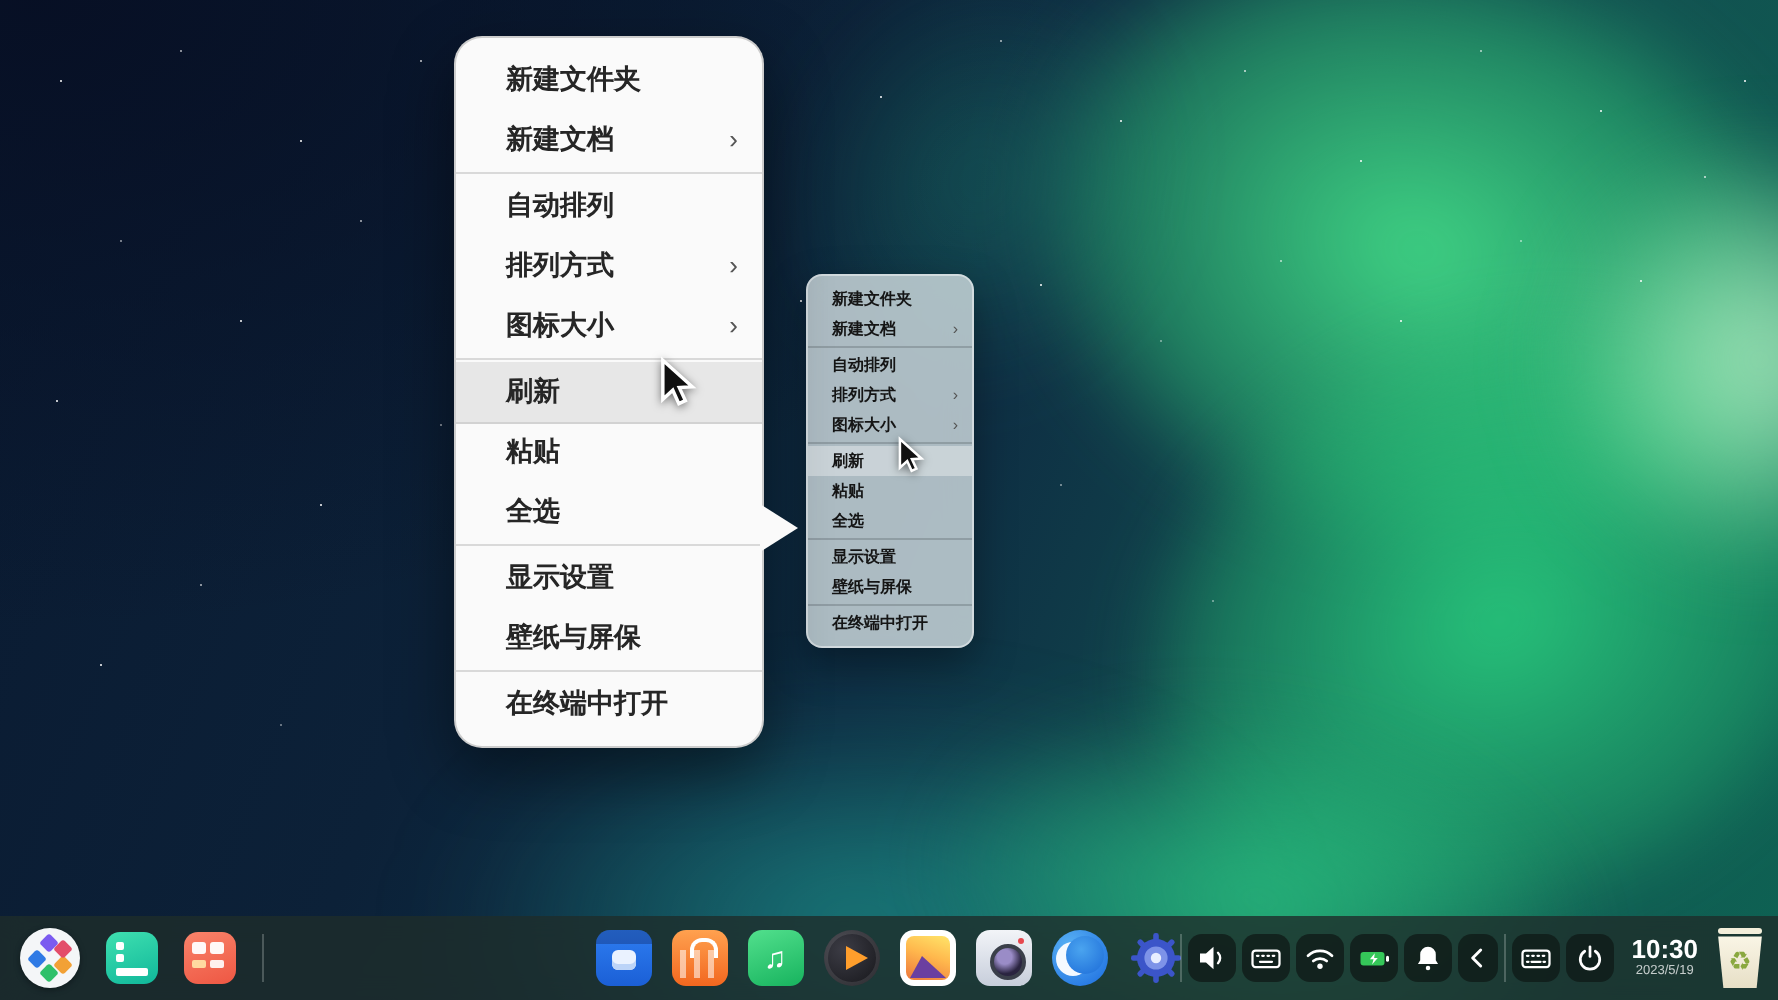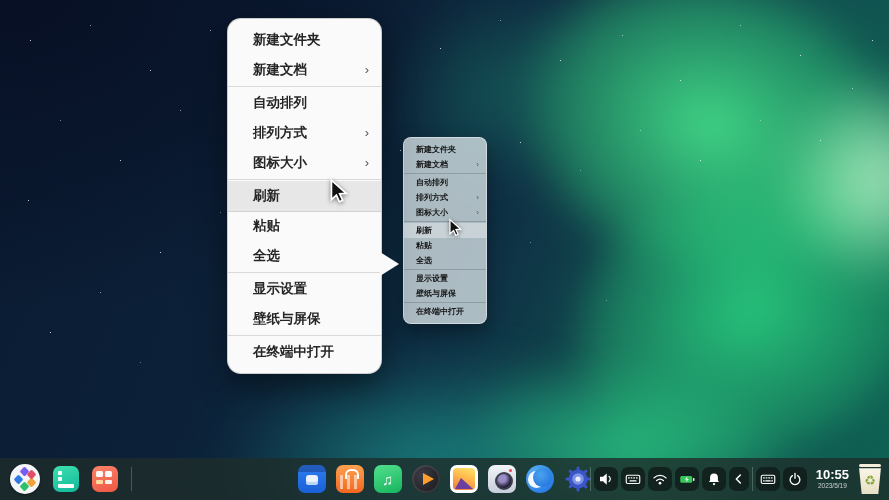--- a/index.html
+++ b/index.html
@@ -363,21 +363,21 @@
             <path d="M6 10.5 h1 M9.5 10.5 h1 M13 10.5 h1 M16.5 10.5 h1 M6 14.5 h1 M9 14.5 h6 M17 14.5 h1" stroke="#fff" stroke-width="1.5" stroke-linecap="round"></path>
           </svg>
       </div>
       <div class="tray-btn">
         <svg width="18" height="18" viewBox="0 0 24 24">
             <path d="M8.5 7.5 a6.5 6.5 0 1 0 7 0" stroke="#fff" fill="none" stroke-width="1.8" stroke-linecap="round"></path>
             <line x1="12" y1="4.5" x2="12" y2="11" stroke="#fff" stroke-width="1.8" stroke-linecap="round"></line>
           </svg>
       </div>
       <div class="clock">
-        <div class="time">10:55</div>
+        <div class="time">10:30</div>
         <div class="date">2023/5/19</div>
       </div>
       <div class="trash">
         <div class="lid"></div>
         <div class="body">
           <span class="glyph">♻</span>
         </div>
       </div>
     </div>
   </div>

